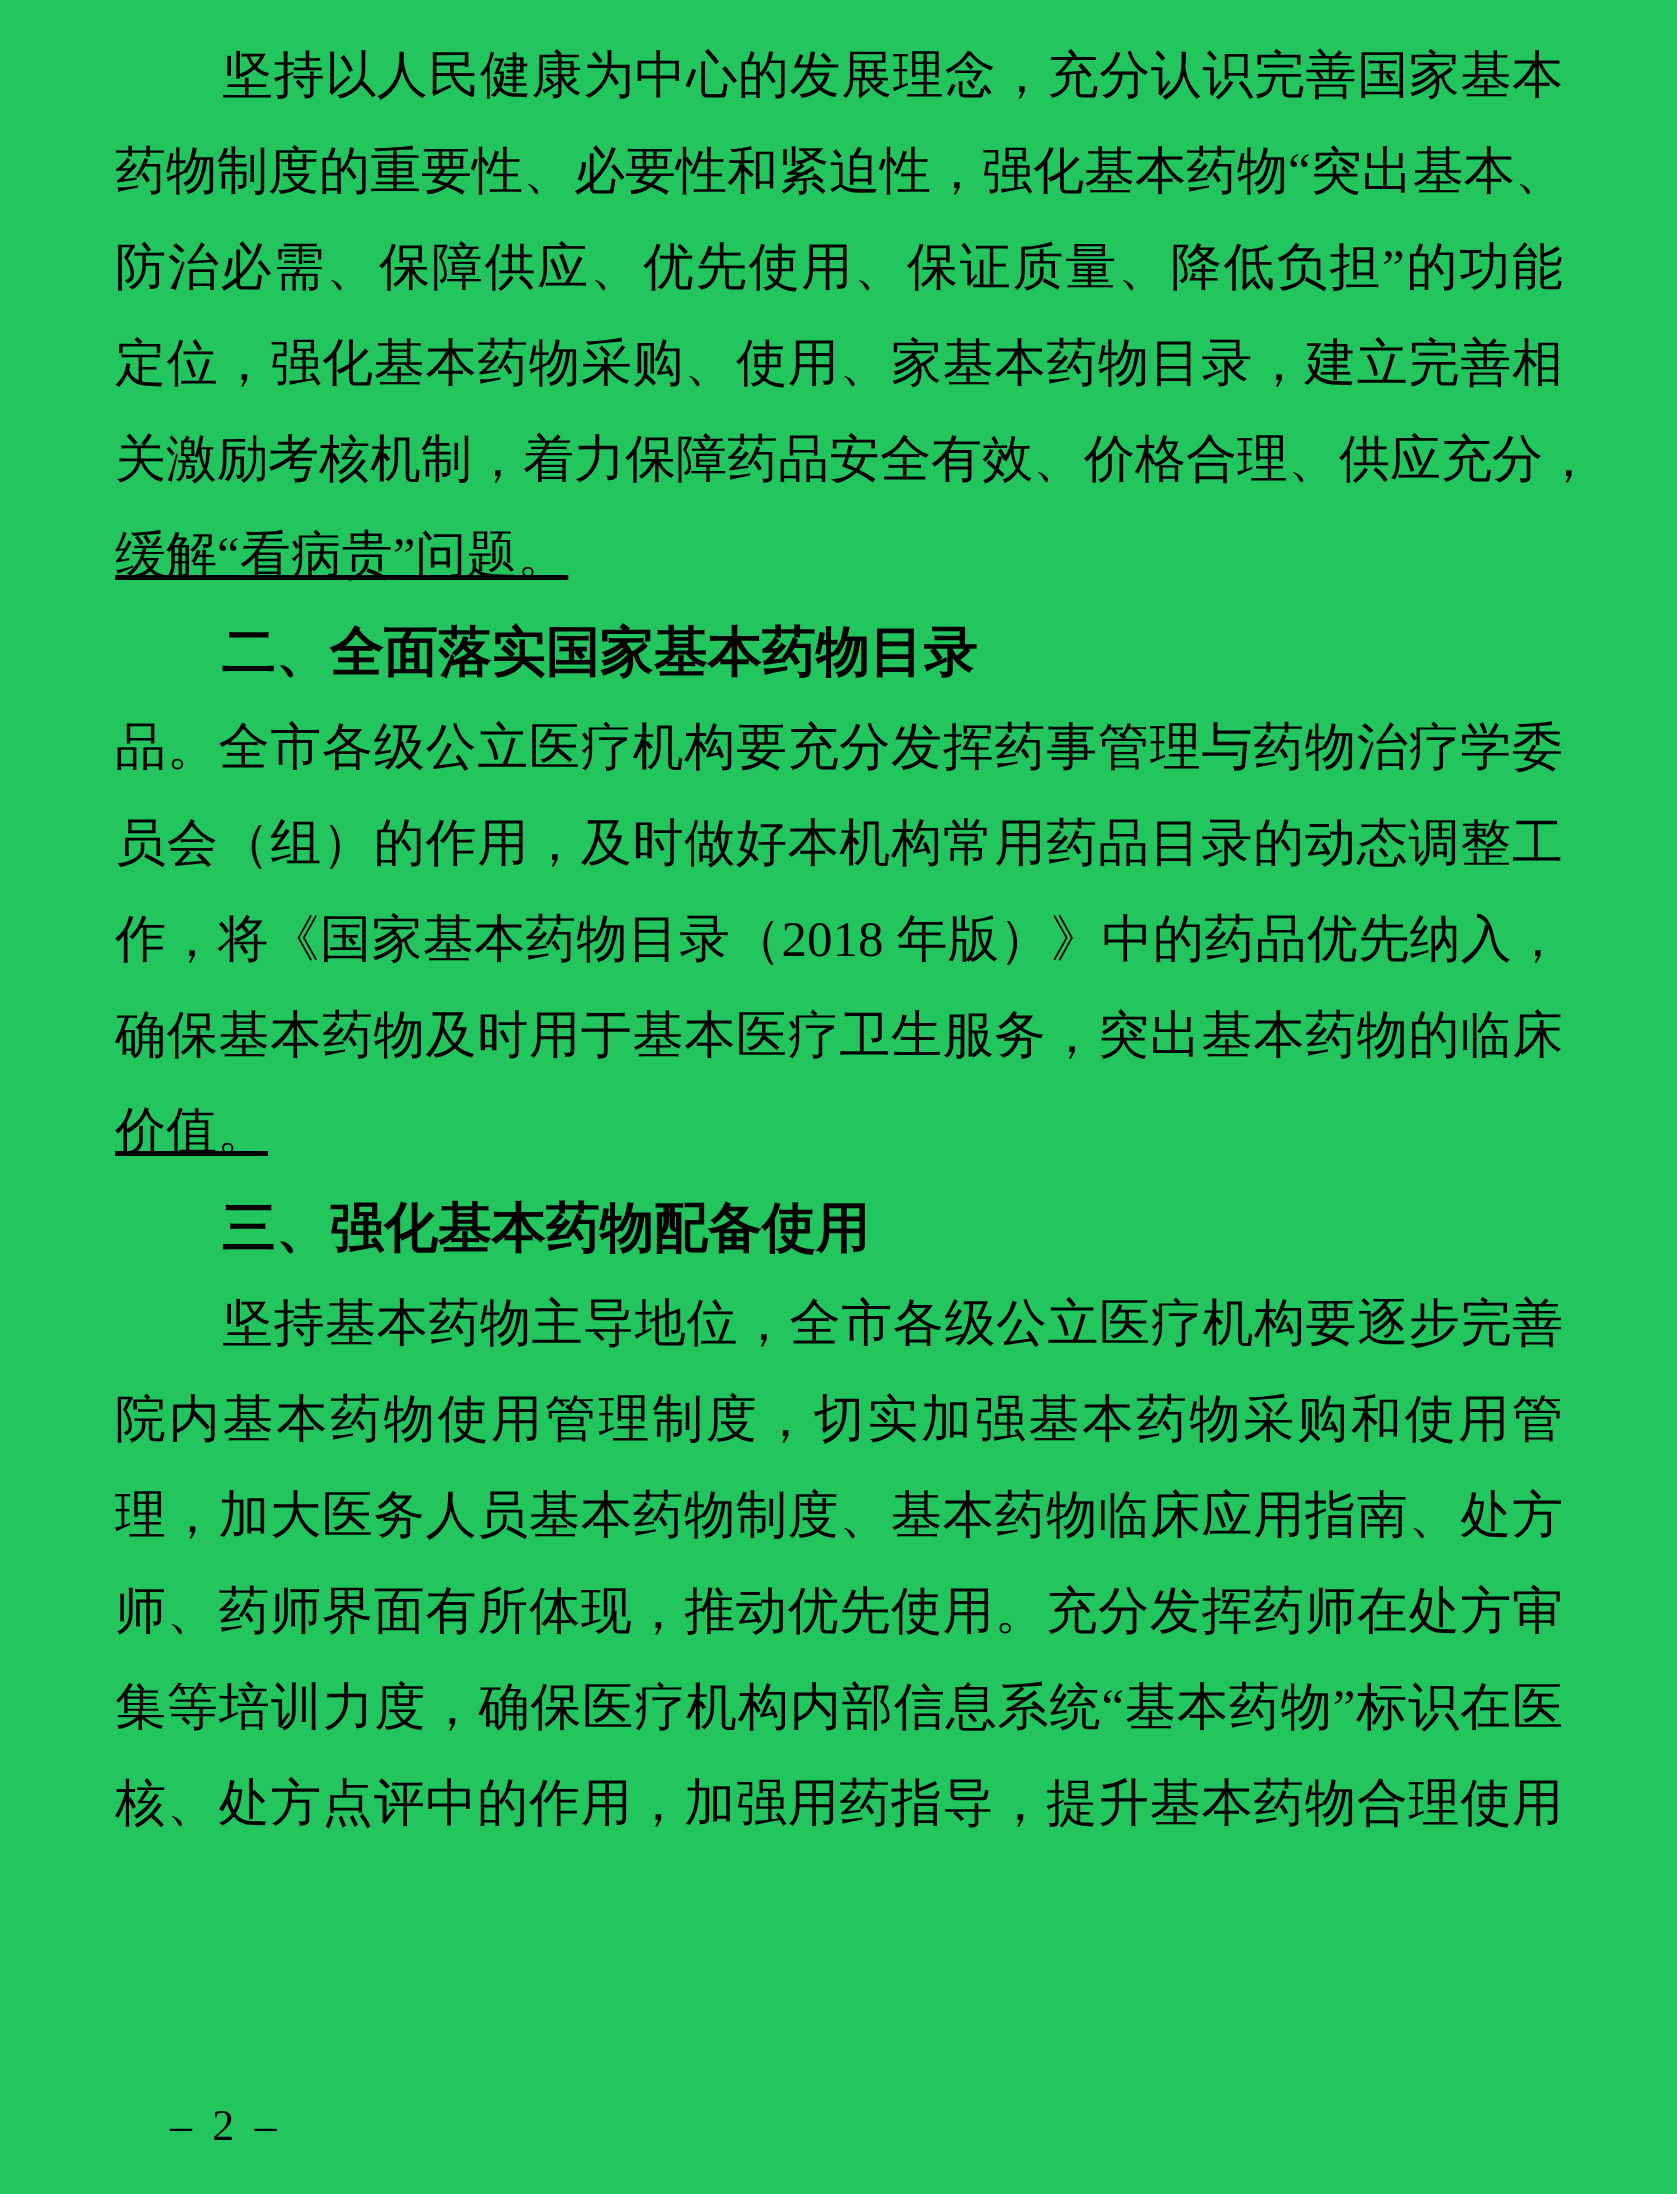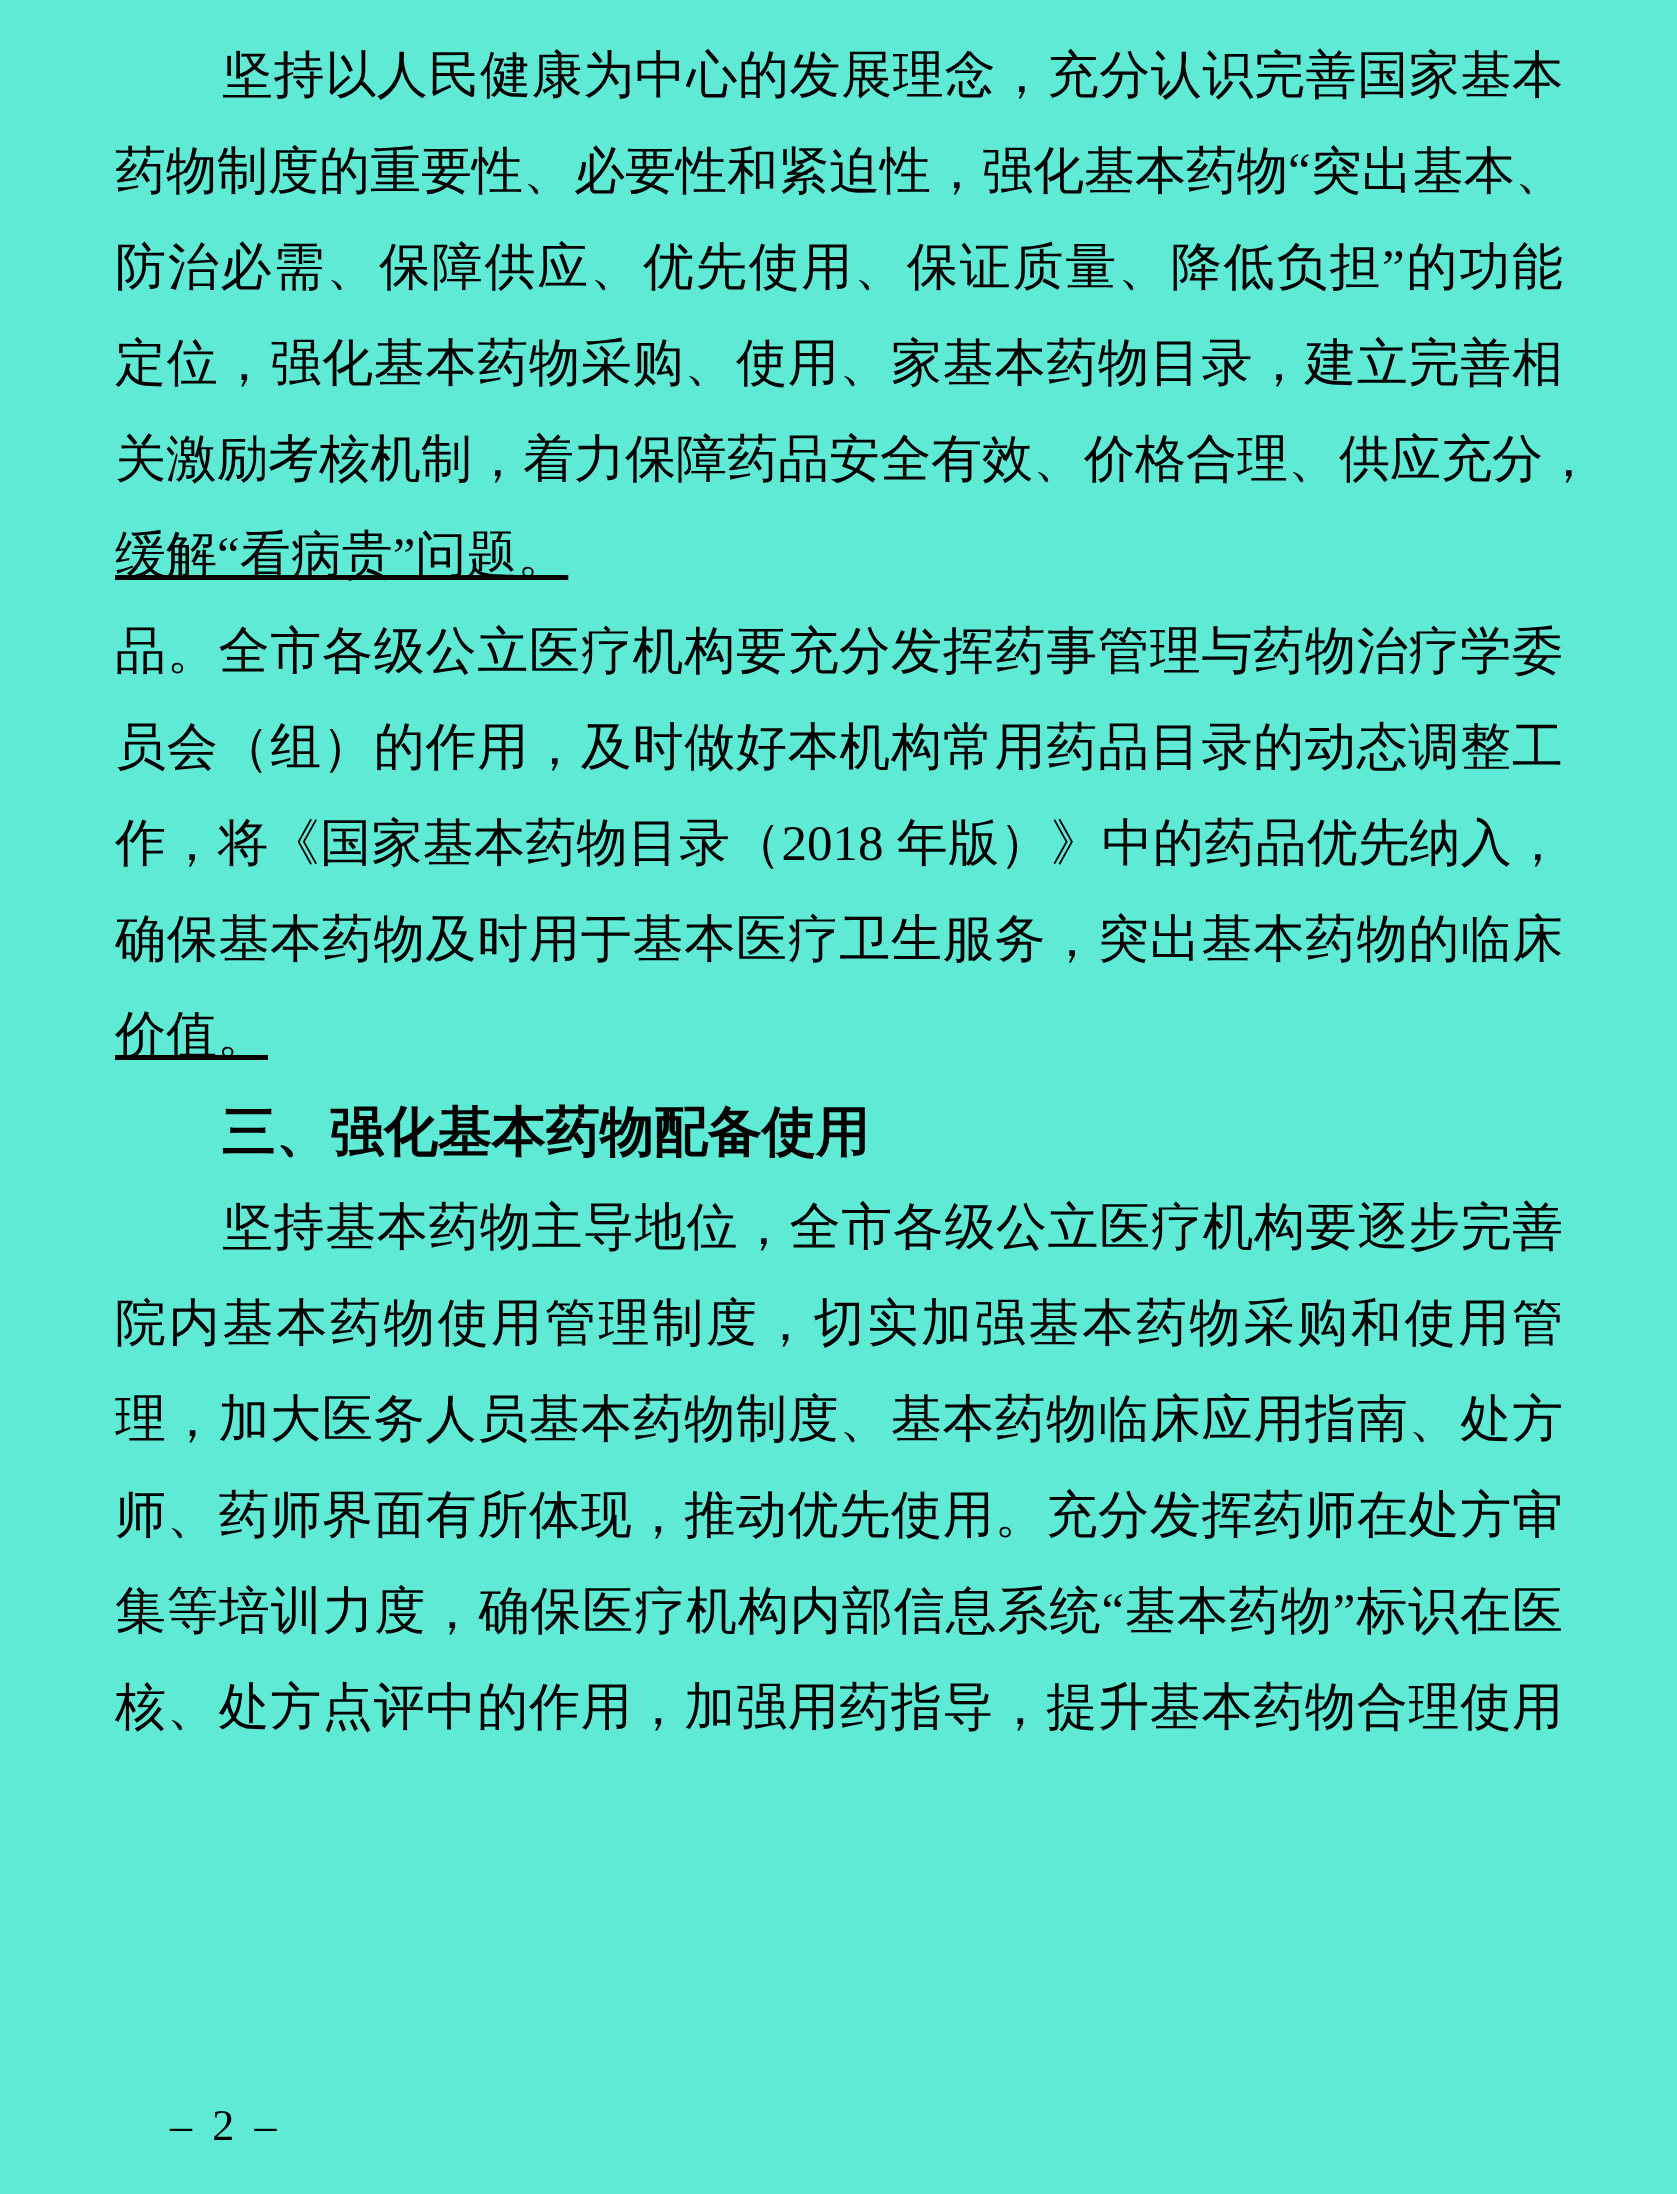--- a/index.html
+++ b/index.html
@@ -4,21 +4,21 @@
 <style>
   html, body {
     margin: 0;
     padding: 0;
     background: #ffffff;
   }
   .page {
     position: relative;
     width: 1678px;
     height: 2194px;
-    background: #5eead4;
+    background: #22c55e;
     overflow: hidden;
   }
   .content {
     position: absolute;
     left: 115px;
     top: 27px;
     width: 1448px;
   }
   .line {
     font-family: "Liberation Serif", "DejaVu Serif", serif;
@@ -62,20 +62,21 @@
 <body>
 
 <div class="page">
   <div class="content">
     <div class="line indent">坚持以人民健康为中心的发展理念，充分认识完善国家基本</div>
     <div class="line">药物制度的重要性、必要性和紧迫性，强化基本药物“突出基本、</div>
     <div class="line">防治必需、保障供应、优先使用、保证质量、降低负担”的功能</div>
     <div class="line">定位，强化基本药物采购、使用、家基本药物目录，建立完善相</div>
     <div class="line">关激励考核机制，着力保障药品安全有效、价格合理、供应充分，</div>
     <div class="line short">缓解“看病贵”问题。</div>
+    <div class="line heading indent">二、全面落实国家基本药物目录</div>
     <div class="line">品。全市各级公立医疗机构要充分发挥药事管理与药物治疗学委</div>
     <div class="line">员会（组）的作用，及时做好本机构常用药品目录的动态调整工</div>
     <div class="line">作，将《国家基本药物目录（2018 年版）》中的药品优先纳入，</div>
     <div class="line">确保基本药物及时用于基本医疗卫生服务，突出基本药物的临床</div>
     <div class="line short">价值。</div>
     <div class="line heading indent">三、强化基本药物配备使用</div>
     <div class="line indent">坚持基本药物主导地位，全市各级公立医疗机构要逐步完善</div>
     <div class="line">院内基本药物使用管理制度，切实加强基本药物采购和使用管</div>
     <div class="line">理，加大医务人员基本药物制度、基本药物临床应用指南、处方</div>
     <div class="line">师、药师界面有所体现，推动优先使用。充分发挥药师在处方审</div>

